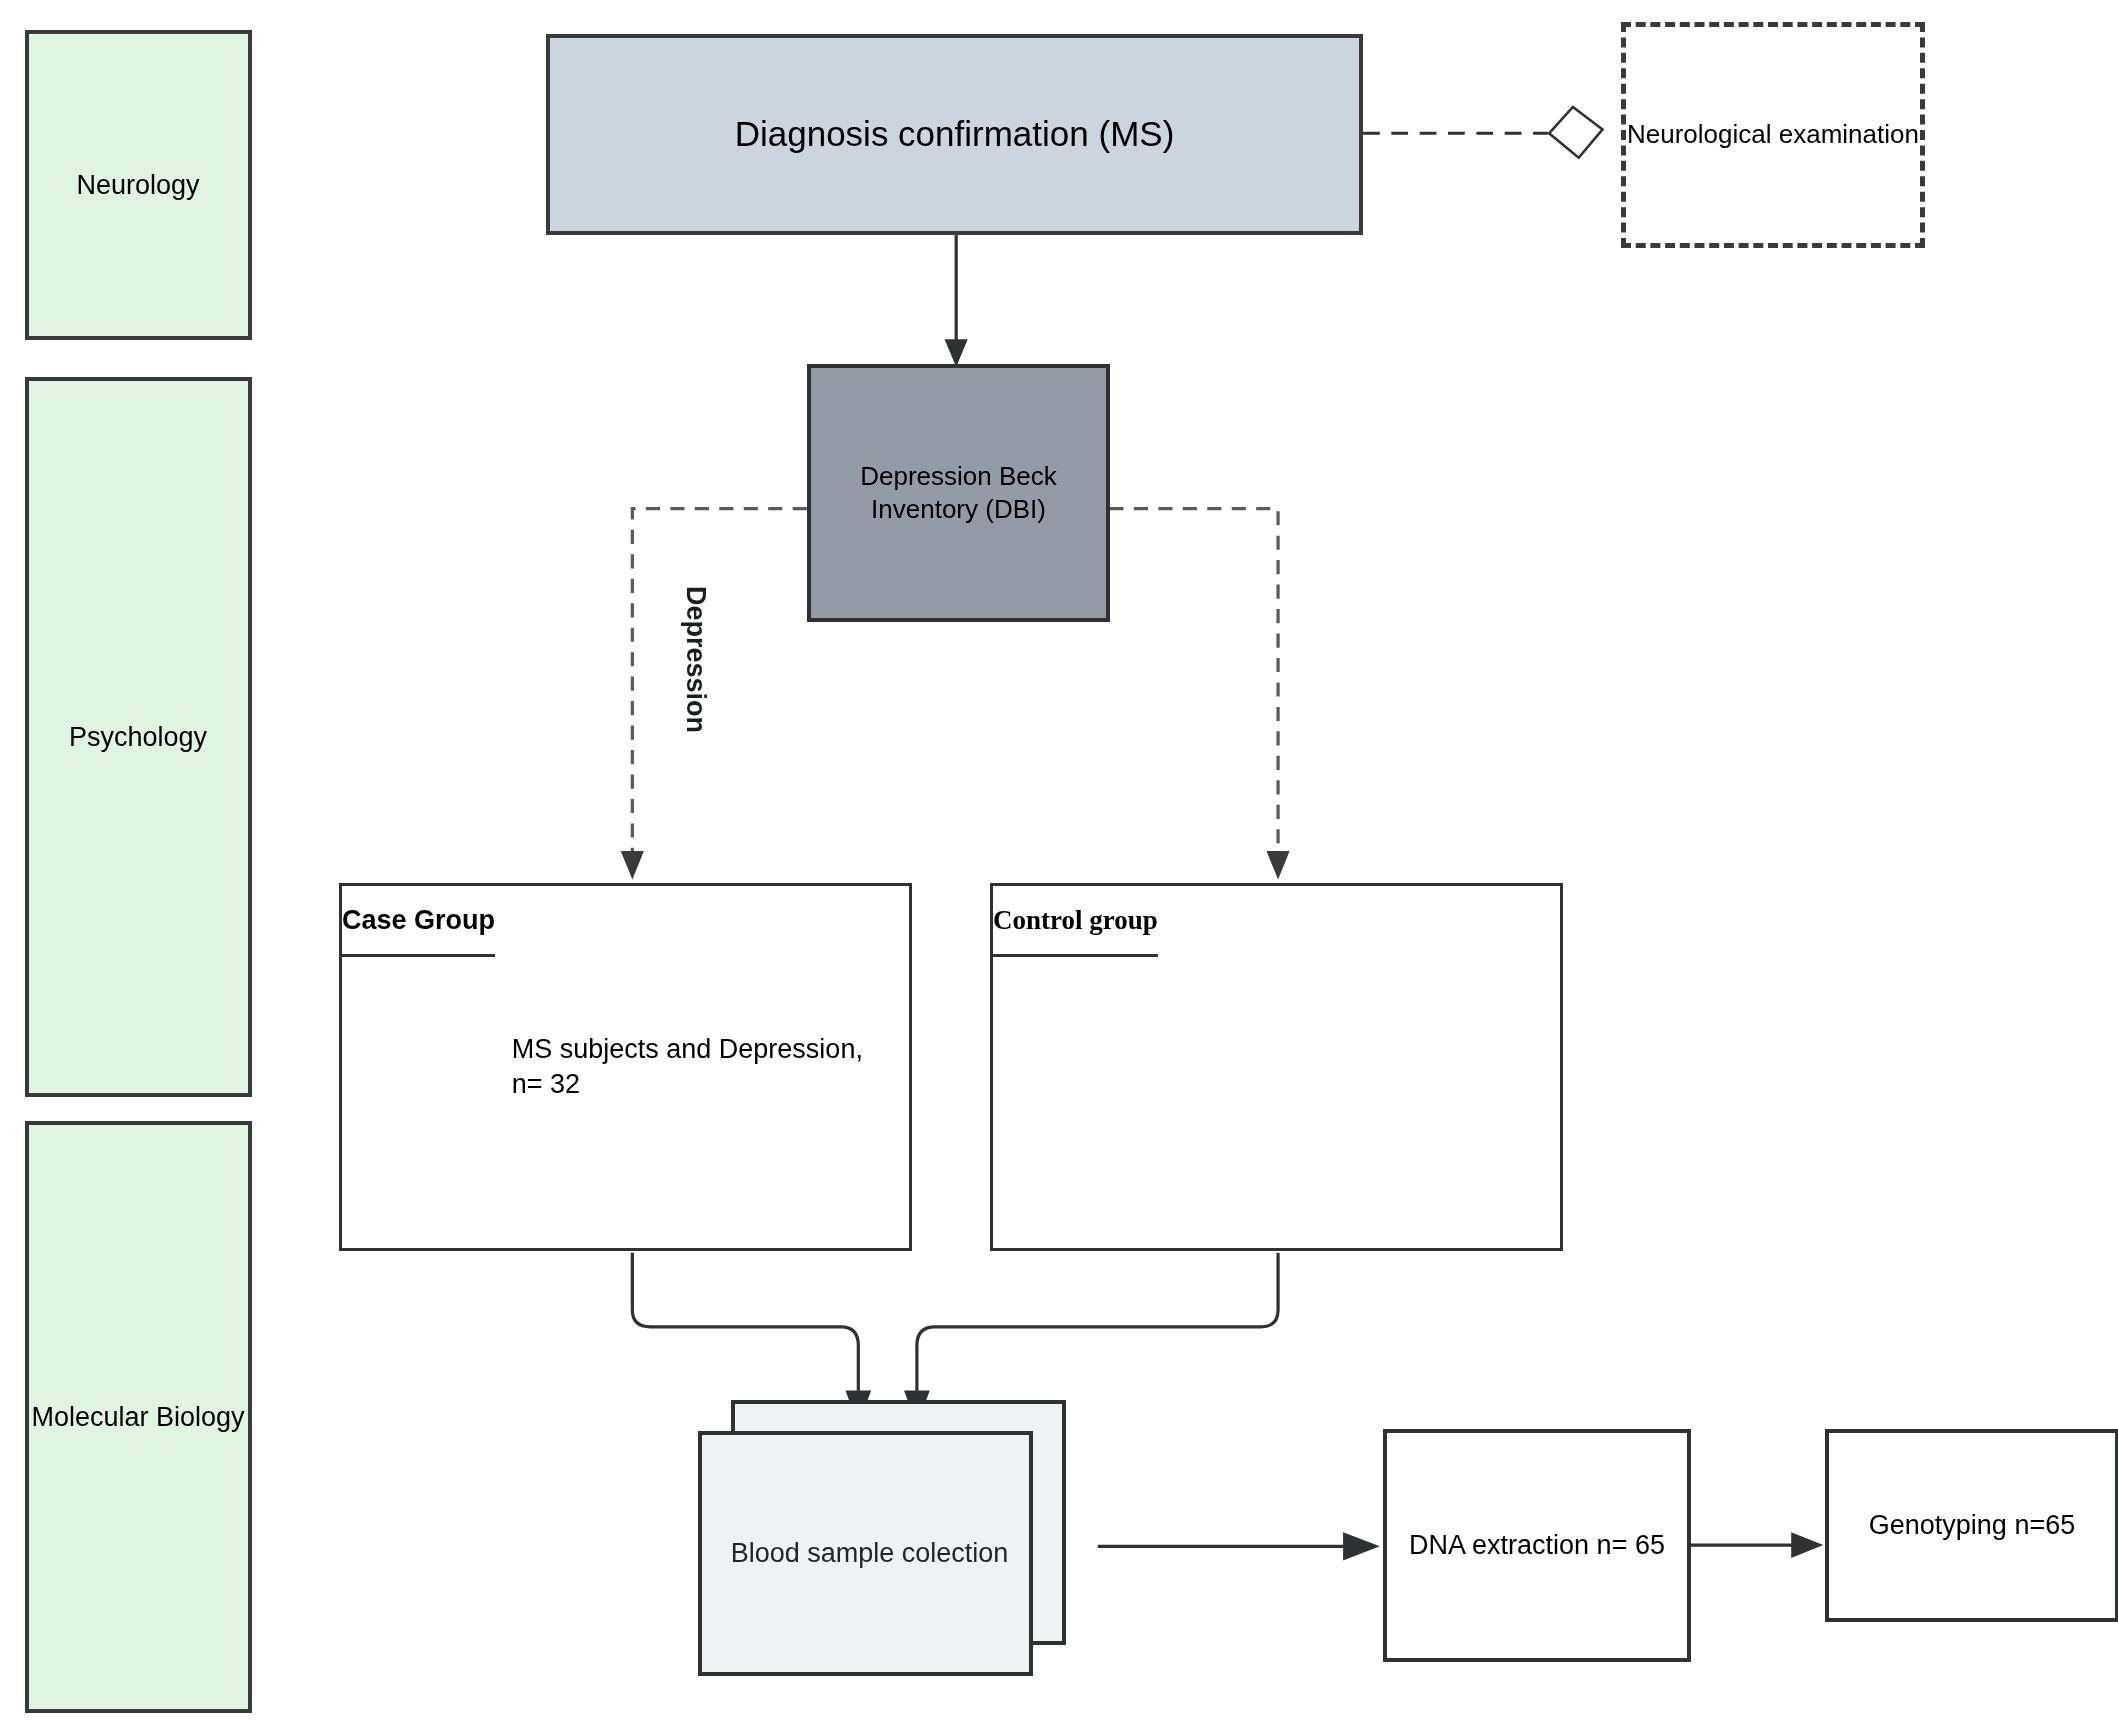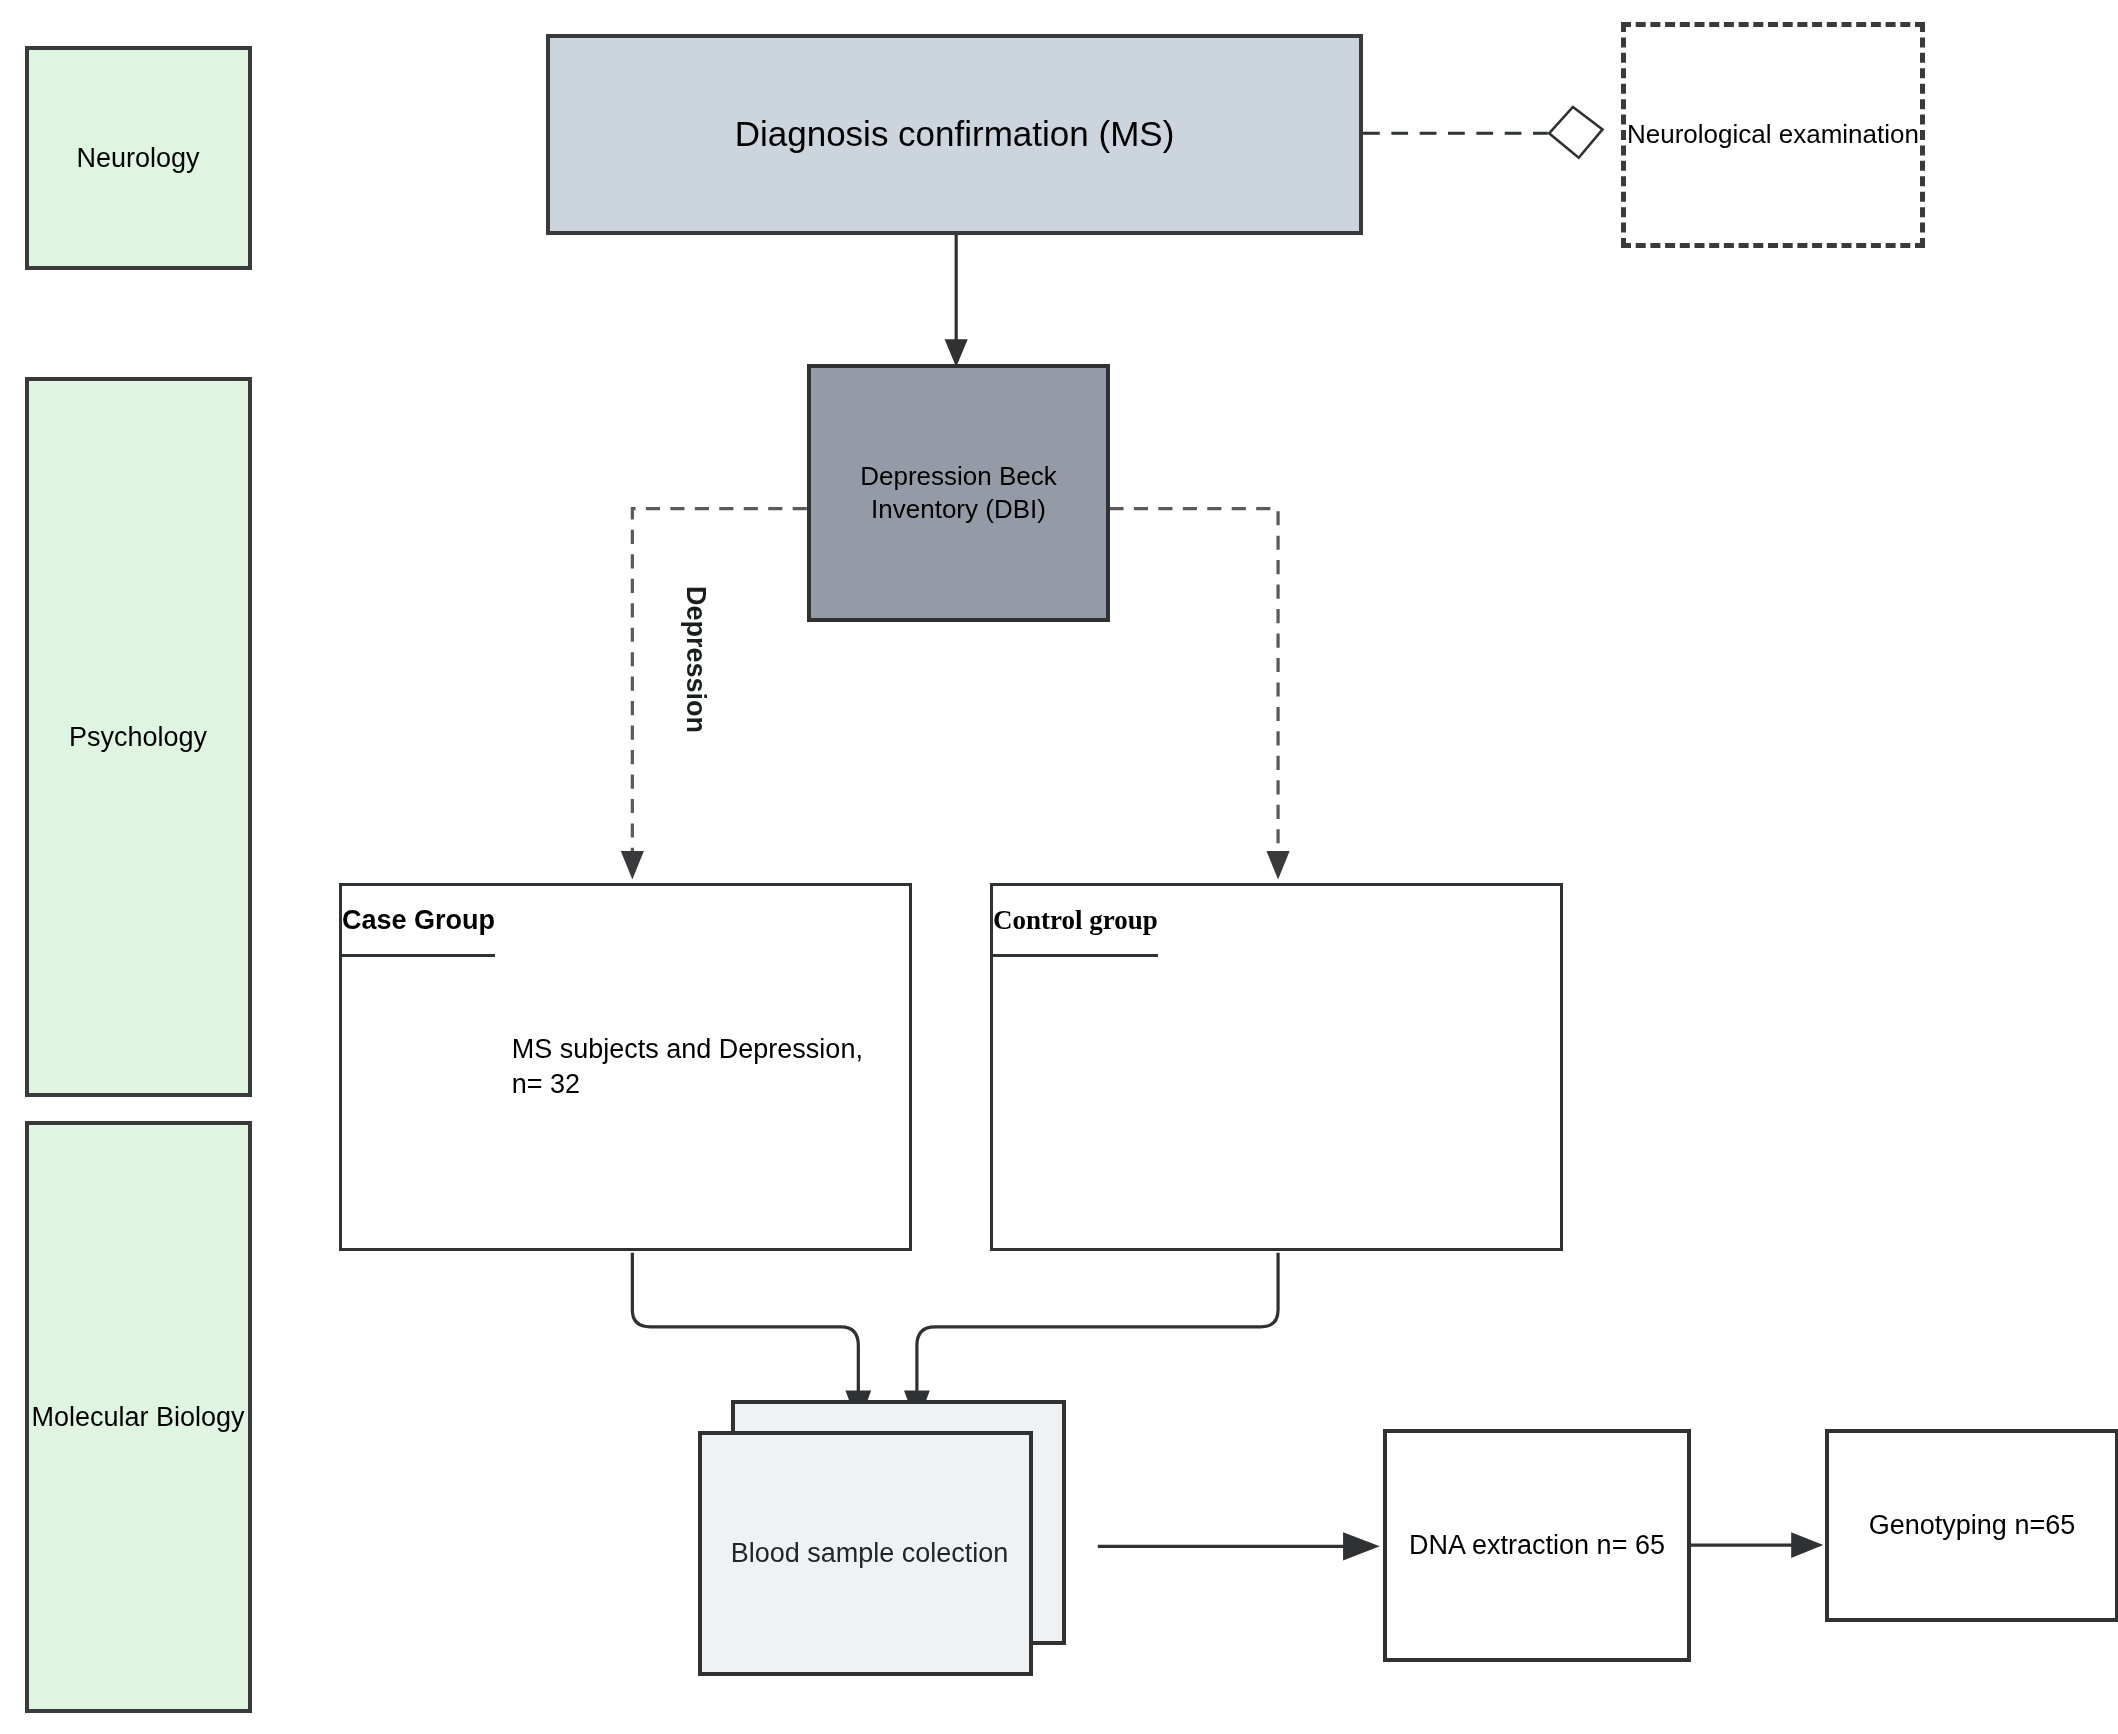--- a/index.html
+++ b/index.html
@@ -33,21 +33,21 @@
     line-height: 1.28;
   }
   
   .lane {
     left: 24.5px;
     width: 227px;
     background: #dff5e1;
     border: 4.5px solid #3a3a3c;
     font-size: 27px;
   }
-  #lane-neurology   { top: 30px;   height: 224px; margin-top: 16px; }
+  #lane-neurology   { top: 30px;   height: 310px; }
   #lane-psychology  { top: 377px;  height: 720px; }
   #lane-molbio      { top: 1121px; height: 592px; }
 
   
   #node-diagnosis {
     left: 546px; top: 34px;
     width: 817px; height: 201px;
     background: #ccd4dd;
     border: 4.5px solid #3a3a3c;
     font-size: 35px;

